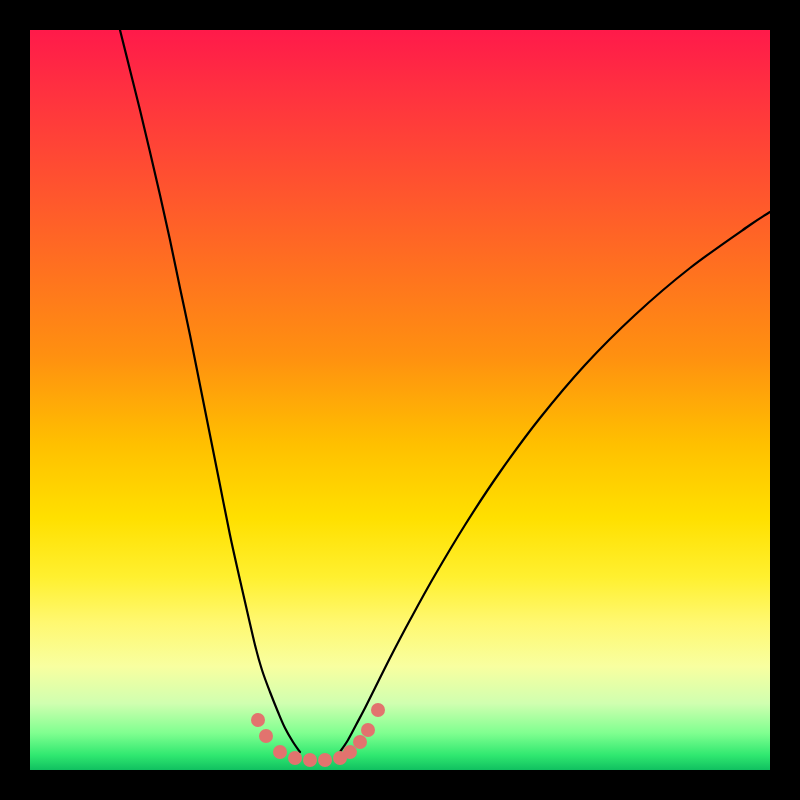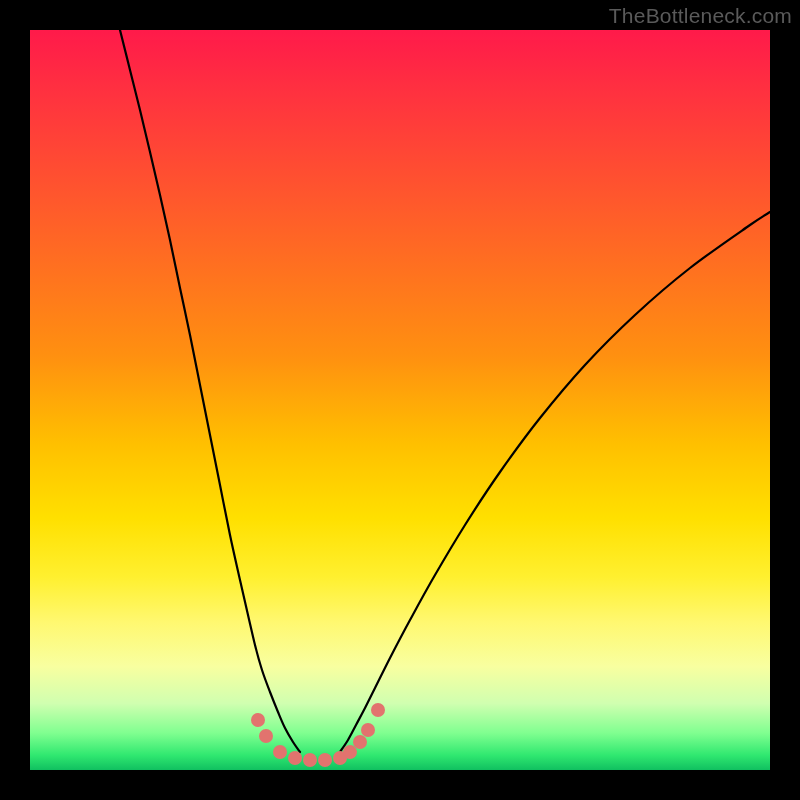--- a/index.html
+++ b/index.html
@@ -64,21 +64,20 @@
   }
   .marker {
     fill: #e2736e;
     stroke: none;
   }
 </style>
 </head>
 <body>
 
 <div class="container">
-  <div class="watermark">TheBottleneck.com</div>
   <div class="plot-area">
     <svg class="curves" viewBox="0 0 740 740" preserveAspectRatio="none">
       <path id="left-curve" class="curve-path" d="M90 0 C91.7 6.7 96.7 26.7 100 40 C103.3 53.3 106.7 66.3 110 80 C113.3 93.7 116.7 107.8 120 122 C123.3 136.2 126.7 150.3 130 165 C133.3 179.7 136.7 194.5 140 210 C143.3 225.5 146.7 242.2 150 258 C153.3 273.8 156.7 288.8 160 305 C163.3 321.2 166.7 338.3 170 355 C173.3 371.7 176.7 388.3 180 405 C183.3 421.7 186.7 438.3 190 455 C193.3 471.7 196.7 489.2 200 505 C203.3 520.8 207.0 536.7 210 550 C213.0 563.3 215.5 574.2 218 585 C220.5 595.8 222.7 605.8 225 615 C227.3 624.2 229.5 632.2 232 640 C234.5 647.8 237.3 655.0 240 662 C242.7 669.0 245.5 676.0 248 682 C250.5 688.0 252.5 693.0 255 698 C257.5 703.0 260.5 708.0 263 712 C265.5 716.0 268.8 720.3 270 722"></path>
       <path id="right-curve" class="curve-path" d="M310 722 C311.3 720.0 315.3 714.5 318 710 C320.7 705.5 323.2 700.3 326 695 C328.8 689.7 331.8 684.2 335 678 C338.2 671.8 340.8 666.3 345 658 C349.2 649.7 354.2 639.3 360 628 C365.8 616.7 372.5 603.8 380 590 C387.5 576.2 395.8 560.8 405 545 C414.2 529.2 424.2 512.2 435 495 C445.8 477.8 457.5 459.8 470 442 C482.5 424.2 495.8 405.8 510 388 C524.2 370.2 539.2 352.2 555 335 C570.8 317.8 587.5 301.2 605 285 C622.5 268.8 640.8 253.0 660 238 C679.2 223.0 706.7 204.3 720 195 C733.3 185.7 736.7 184.2 740 182"></path>
       <g id="markers">
           <circle cx="228" cy="690" r="7" class="marker"></circle>
           <circle cx="236" cy="706" r="7" class="marker"></circle>
           <circle cx="250" cy="722" r="7" class="marker"></circle>
           <circle cx="265" cy="728" r="7" class="marker"></circle>
           <circle cx="280" cy="730" r="7" class="marker"></circle>

